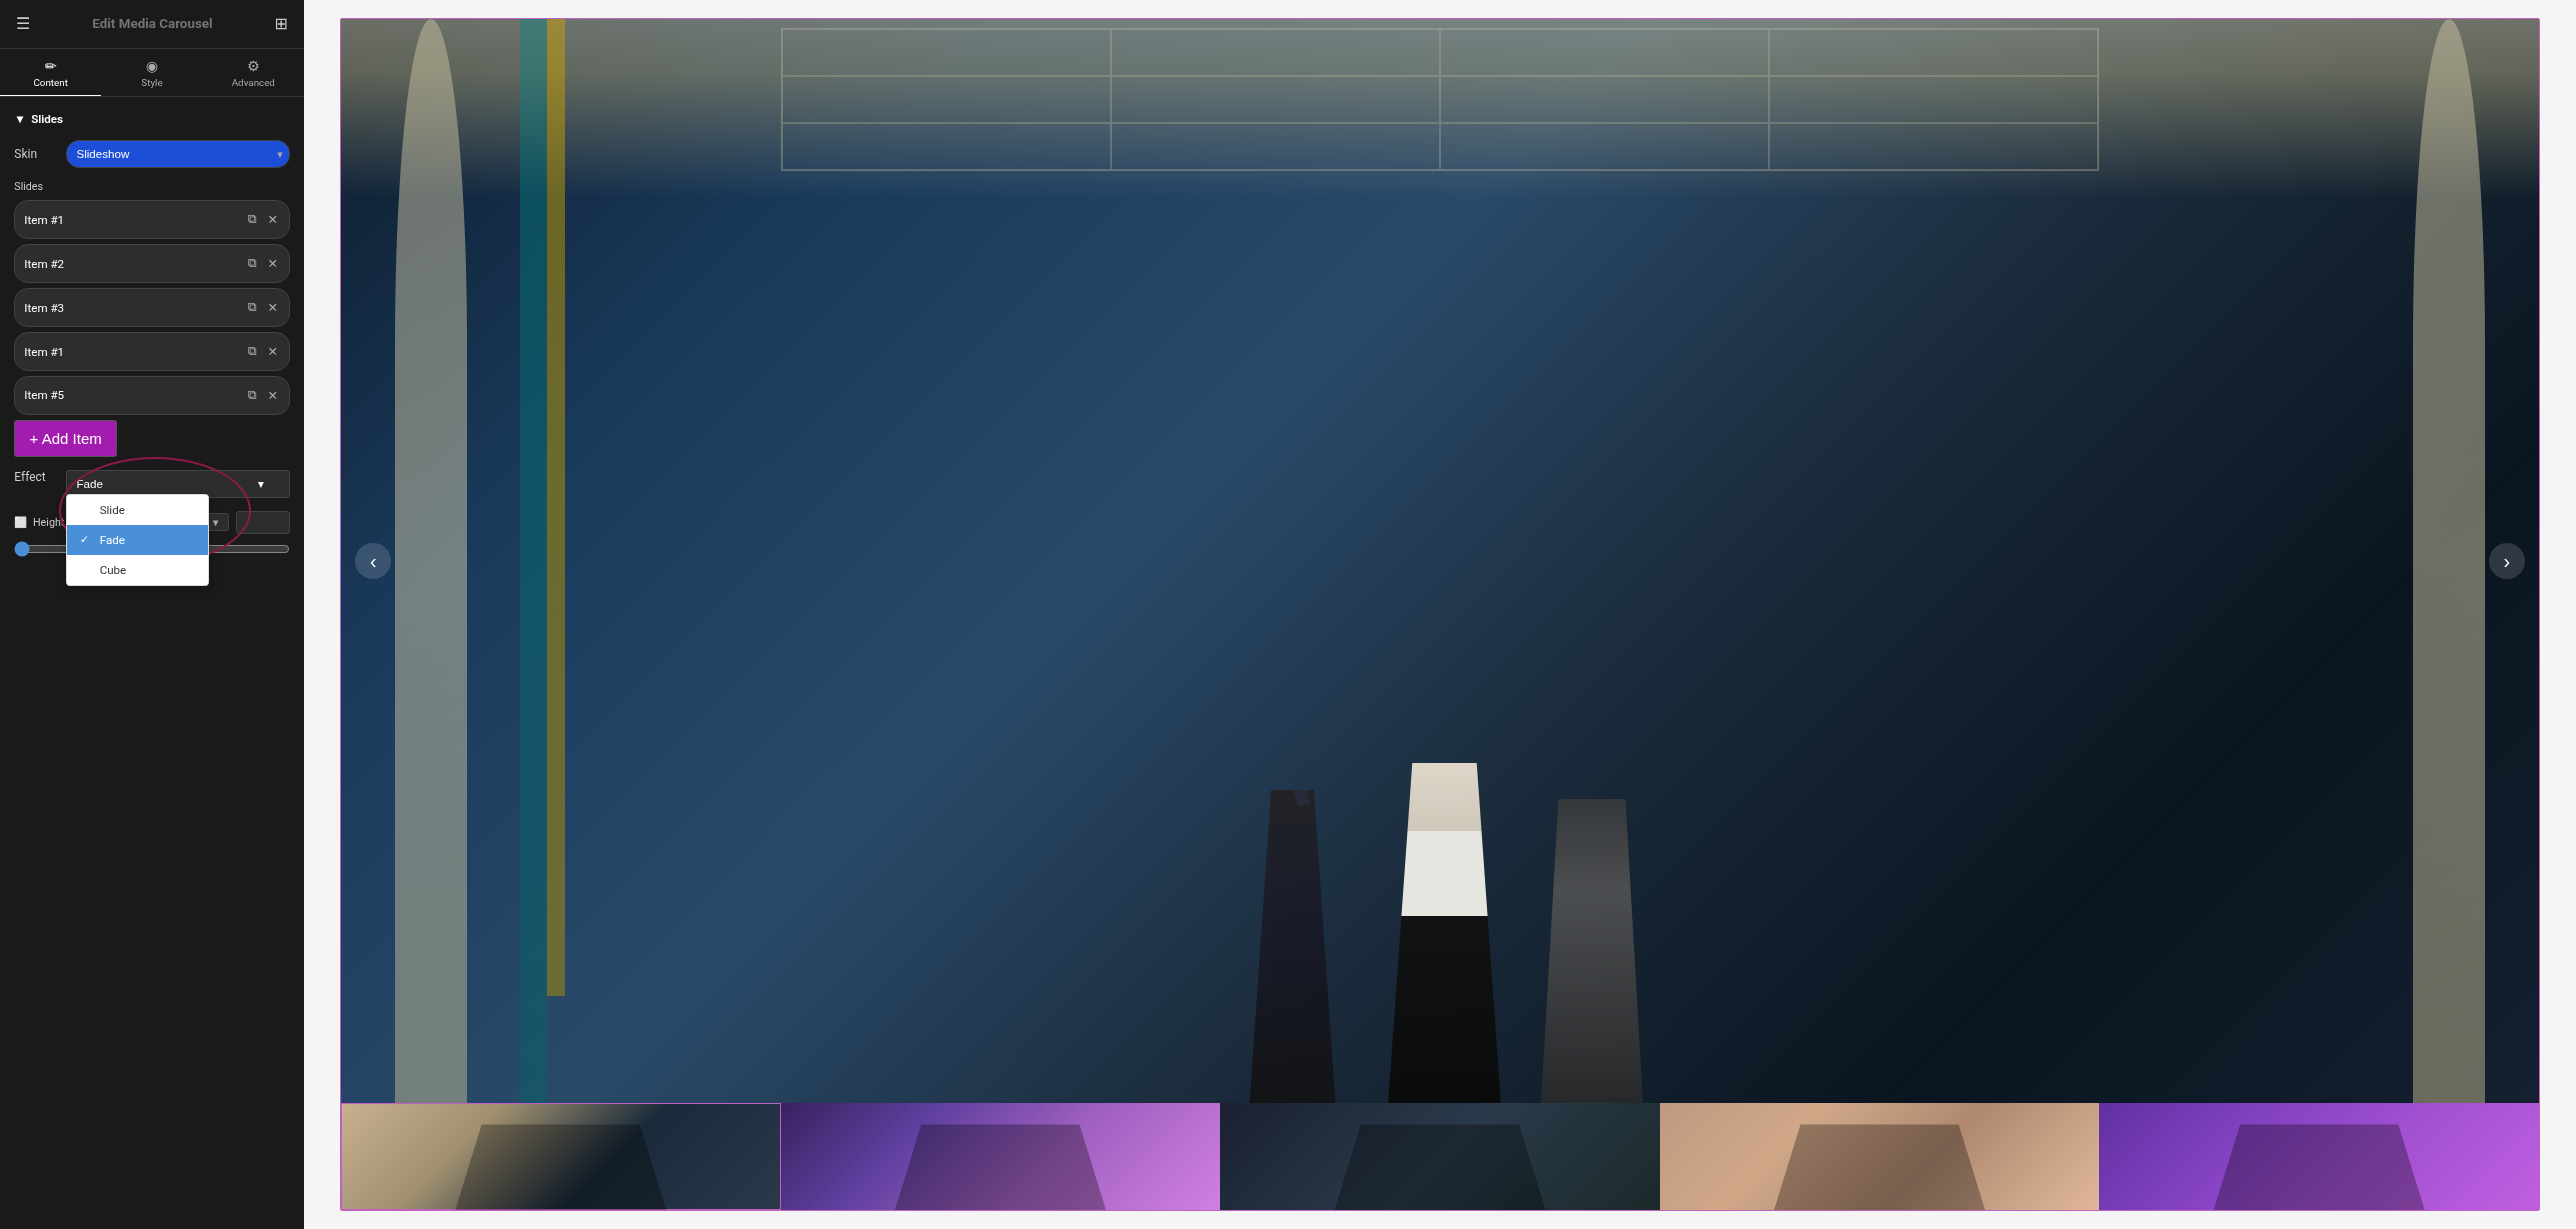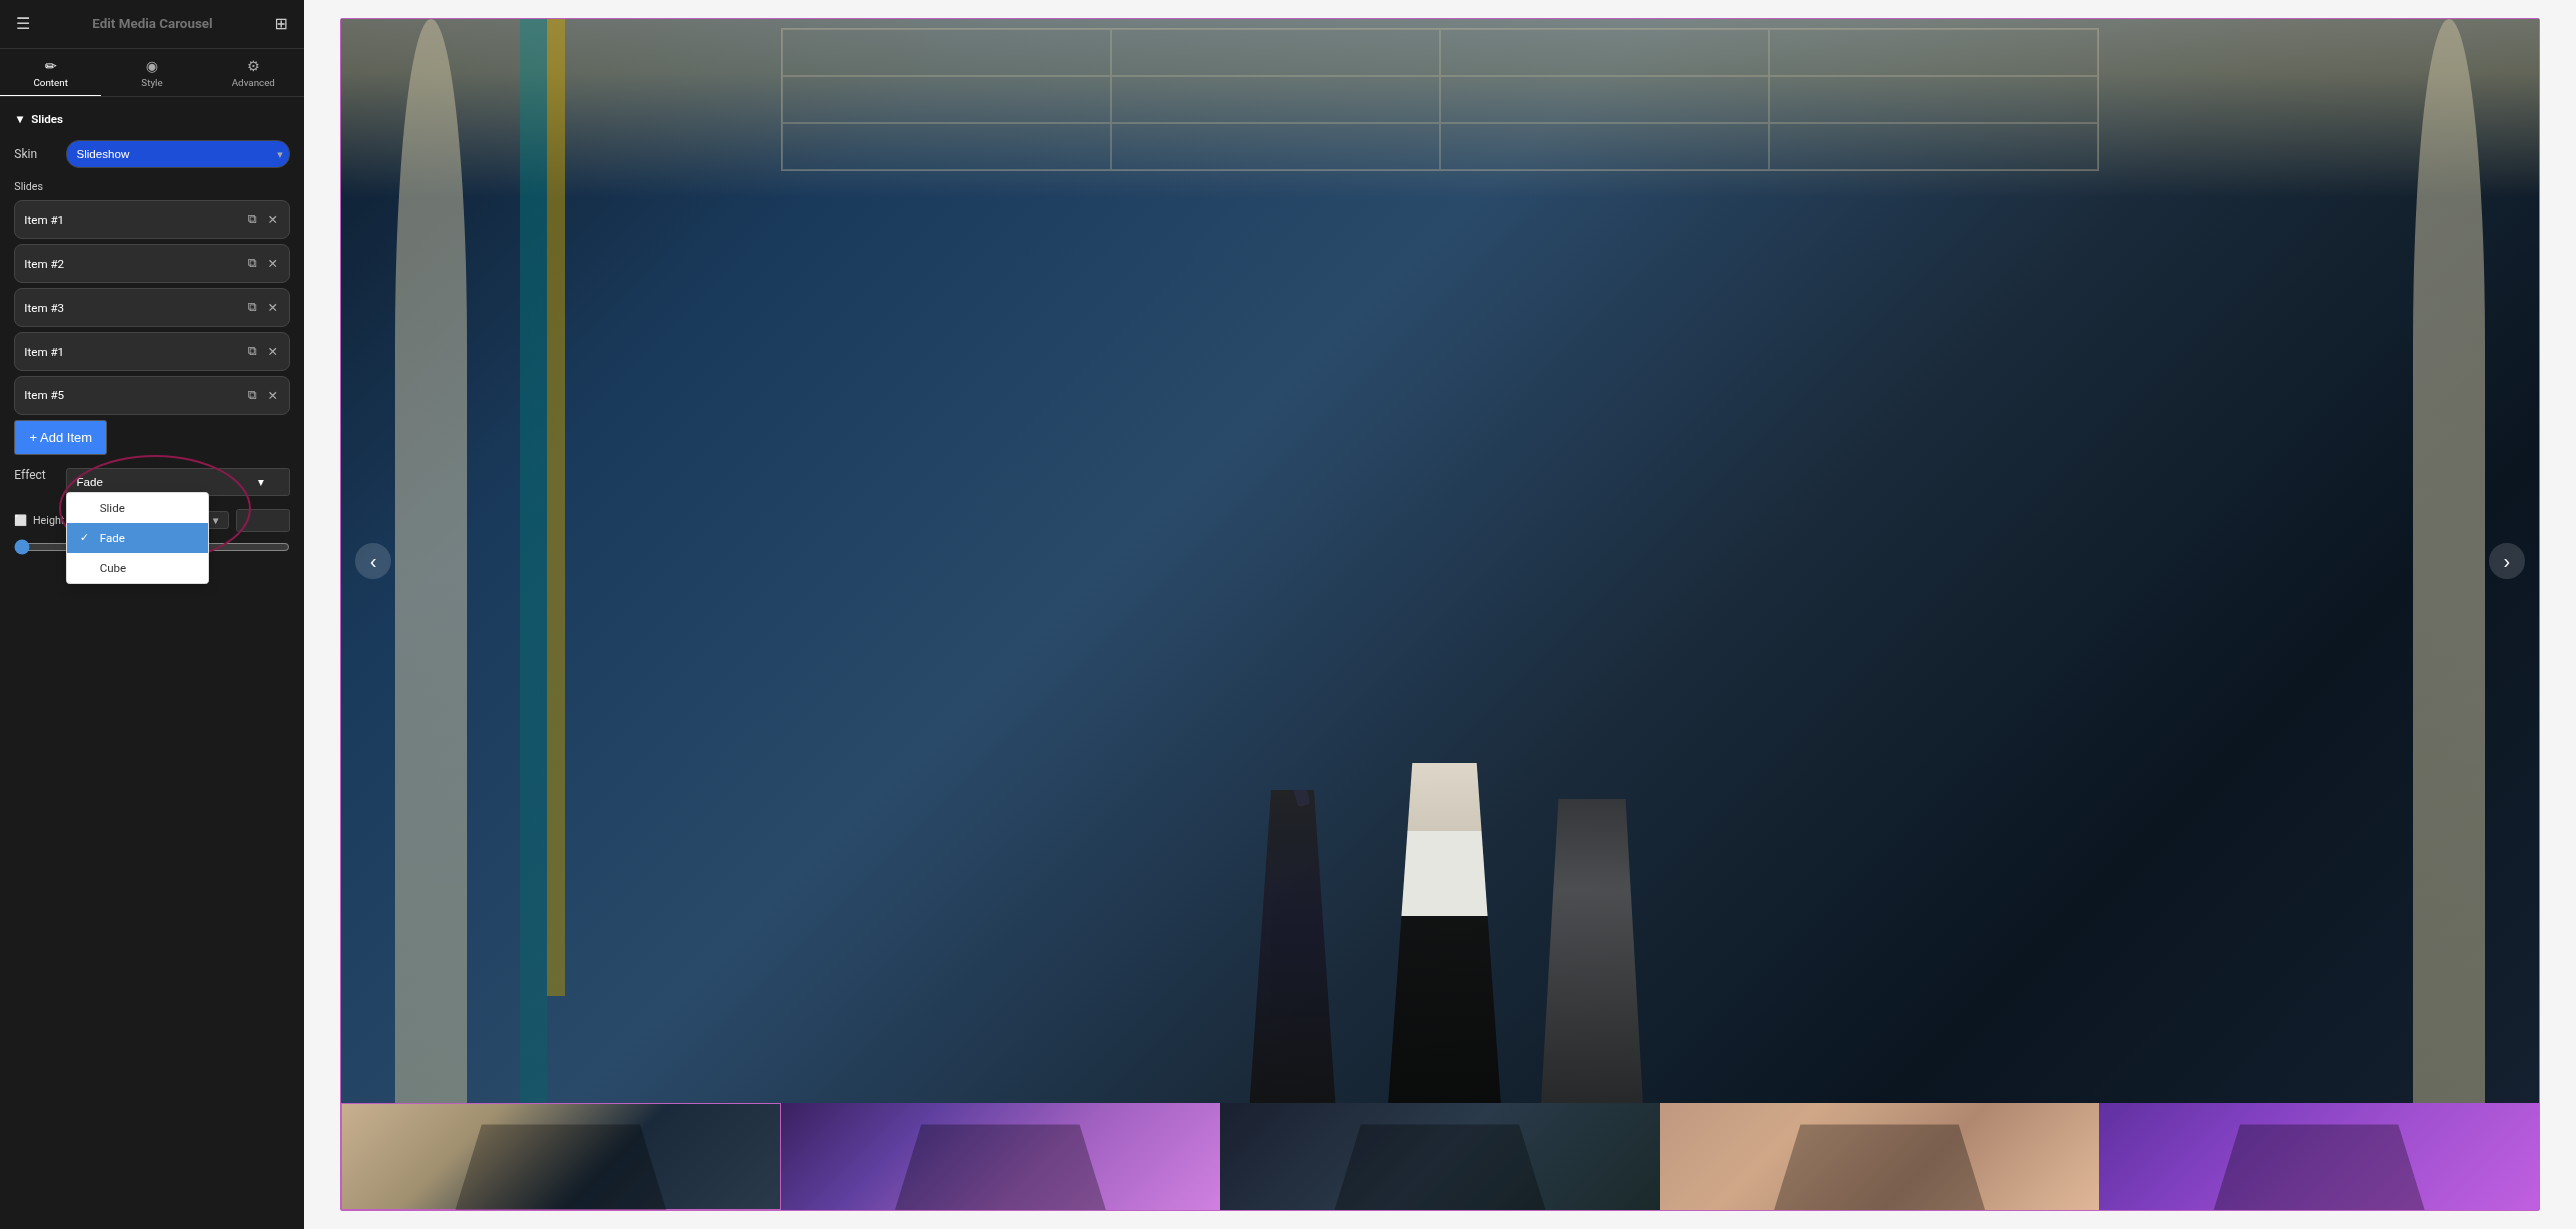--- a/index.html
+++ b/index.html
@@ -148,21 +148,21 @@
       color: #ccc;
       margin-bottom: 7.2px;
     }
 
     
     .slide-item {
       display: flex;
       align-items: center;
       background: #2d2d2d;
       border: 0.9px solid #444;
-      border-radius: 8px;
+      border-radius: 14px;
       padding: 9px 9px;
       margin-bottom: 5.4px;
     }
 
     .slide-item-label {
       flex: 1;
       font-size: 11.6px;
       color: #fff;
     }
 
@@ -176,25 +176,25 @@
       background: none;
       border: none;
       color: #aaa;
       cursor: pointer;
       font-size: 12.5px;
       padding: 1.8px;
     }
 
     
     .add-item-btn {
-      background: #3b82f6;
+      background: #a21caf;
       border: 0.9px solid #555;
       color: #fff;
       padding: 9px 14.3px;
-      font-size: 13px;
+      font-size: 15px;
       border-radius: 2.7px;
       cursor: pointer;
       display: flex;
       align-items: center;
       gap: 5.4px;
       margin-bottom: 12.5px;
     }
 
     
     .effect-row {

